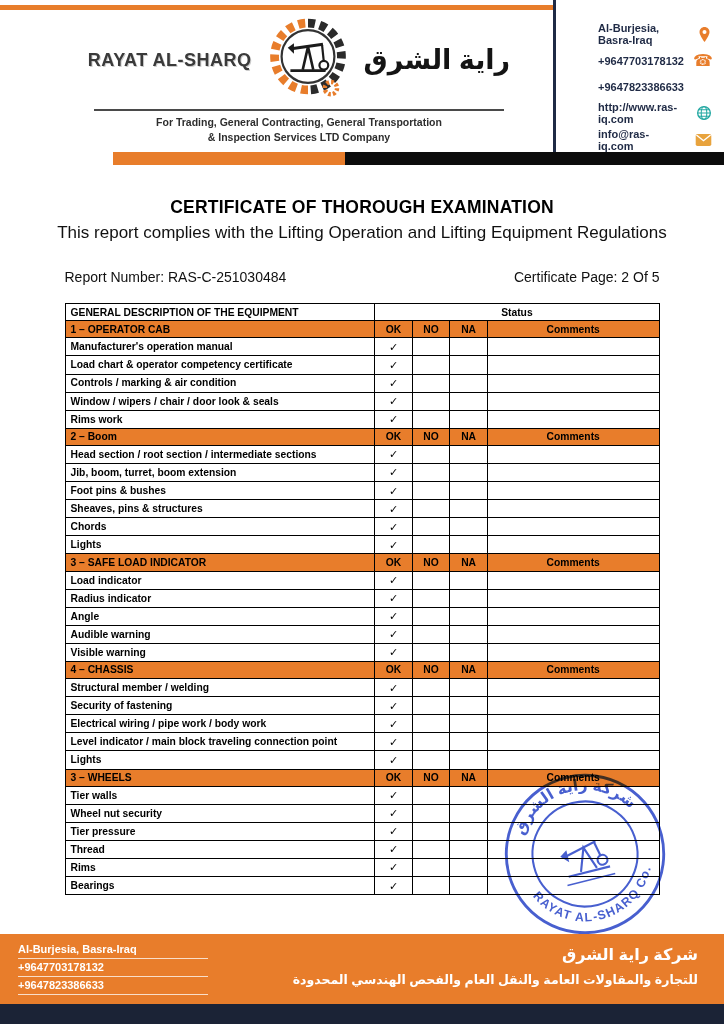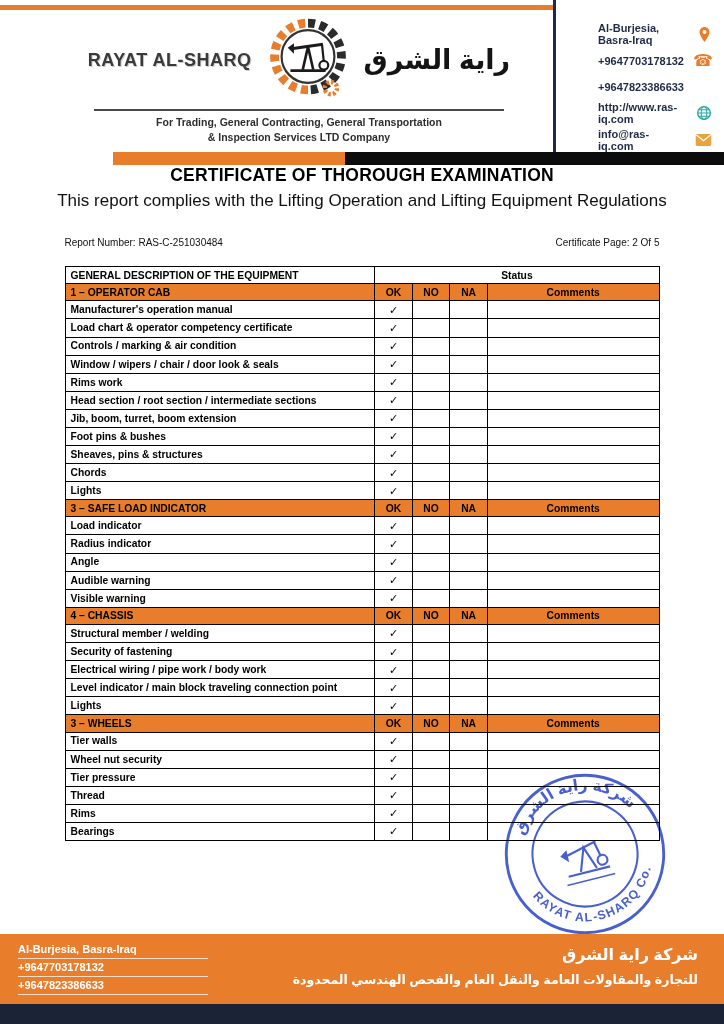--- a/index.html
+++ b/index.html
@@ -28,25 +28,25 @@
   .cicon{width:18px;height:18px;display:flex;align-items:center;justify-content:center;}
   .phone-glyph{font-size:16px;color:var(--accent);line-height:1;}
 
   
   .bar-row{display:flex;height:13px;}
   .bar-spacer{width:113px;}
   .bar-orange{width:232px;background:var(--accent);}
   .bar-black{flex:1;background:#0c0c0c;}
 
   
-  .title{font-size:17.5px;font-weight:bold;color:#000;text-align:center;margin-top:0;letter-spacing:.2px;}
+  .title{font-size:17.5px;font-weight:bold;color:#000;text-align:center;margin-top:32px;letter-spacing:.2px;}
   .subtitle{font-size:17px;color:#111;text-align:center;margin-top:5px;}
 
   
-  .meta{width:595px;margin:26px auto 18px;display:flex;justify-content:space-between;font-size:10px;color:#111;}
+  .meta{width:595px;margin:26px auto 18px;display:flex;justify-content:space-between;font-size:14px;color:#111;}
   table.tbl{width:595px;margin:16px auto;border-collapse:collapse;border:1.5px solid #000;}
   .tbl td,.tbl th{border:1px solid #000;padding:1.5px 5px;font-size:10.3px;line-height:1.28;vertical-align:middle;}
   .tbl .desc{text-align:left;font-weight:bold;color:#000;}
   .tbl th.st{text-align:center;font-weight:bold;}
   .tbl tr.sec td{background:var(--accent);font-weight:bold;color:#000;}
   .tbl .cc{text-align:center;font-weight:bold;}
   .tbl td.chk{font-weight:normal;font-size:11px;}
   .col-desc{width:52%;}
   .col-s{width:6.3%;}
   .col-com{width:28.8%;}
@@ -201,20 +201,27 @@
           <td class="cc"></td>
           <td class="cc"></td>
           <td class="cc"></td>
         </tr>
         <tr>
           <td class="desc">Rims work</td>
           <td class="cc chk">✓</td>
           <td class="cc"></td>
           <td class="cc"></td>
           <td class="cc"></td>
+        </tr>
+        <tr class="sec">
+          <td class="desc">2 – Boom</td>
+          <td class="cc">OK</td>
+          <td class="cc">NO</td>
+          <td class="cc">NA</td>
+          <td class="cc">Comments</td>
         </tr>
         <tr>
           <td class="desc">Head section / root section / intermediate sections</td>
           <td class="cc chk">✓</td>
           <td class="cc"></td>
           <td class="cc"></td>
           <td class="cc"></td>
         </tr>
         <tr>
           <td class="desc">Jib, boom, turret, boom extension</td>

